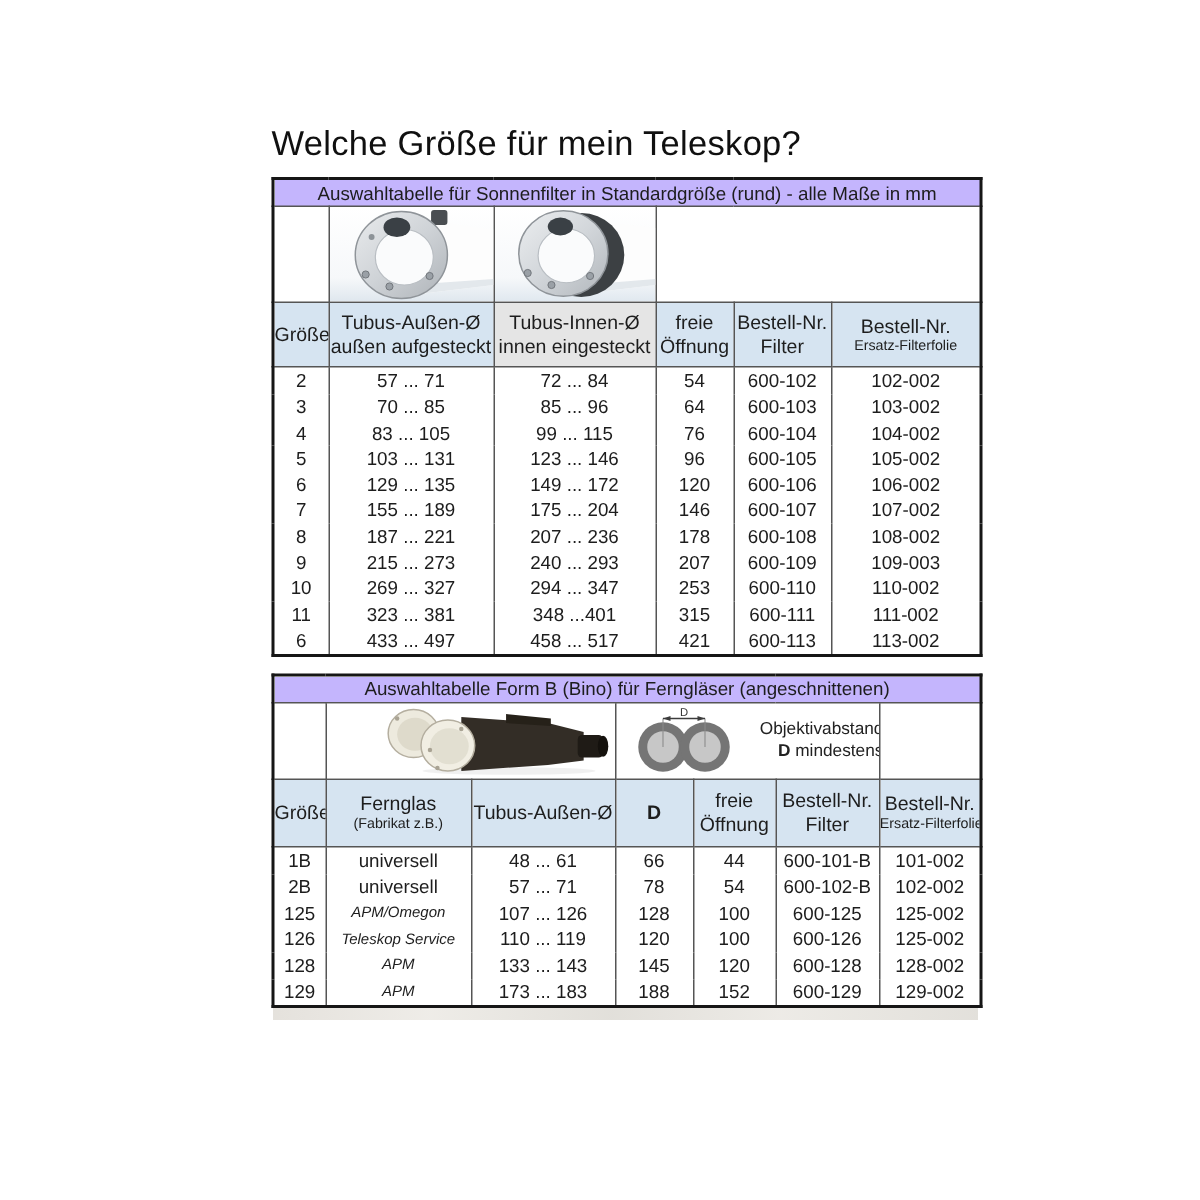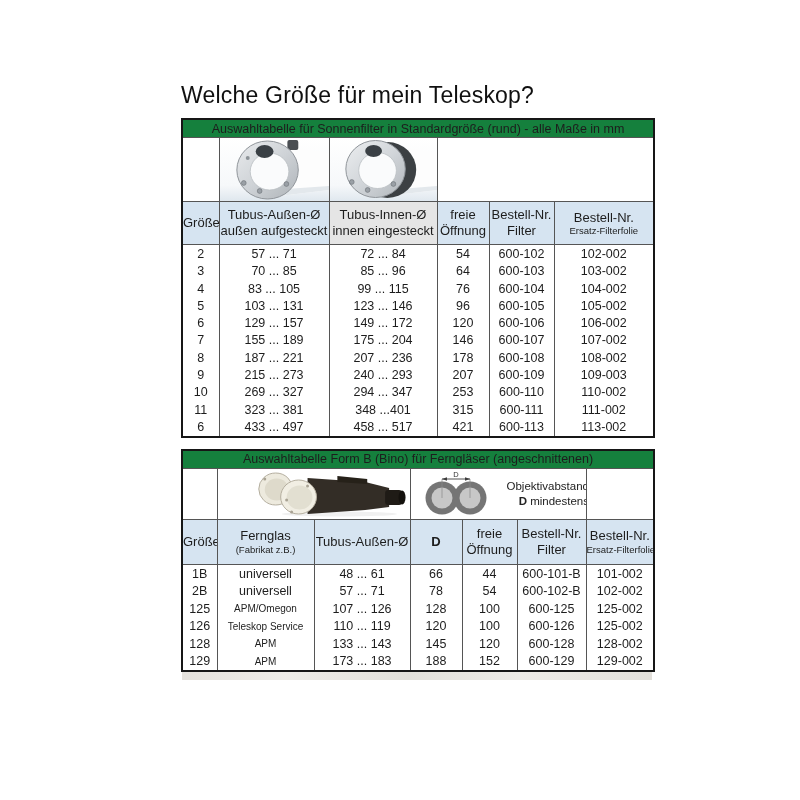--- a/index.html
+++ b/index.html
@@ -6,34 +6,34 @@
   body{
     width:800px;height:800px;background:#ffffff;overflow:hidden;position:relative;
     font-family:"Liberation Sans","DejaVu Sans",sans-serif;color:#1d1d1d;
   }
   .content{position:absolute;left:163px;top:82px;width:472px;padding-left:18px;}
   .page-title{font-size:23px;font-weight:400;color:#101010;margin:0 0 9px 0;letter-spacing:.2px;white-space:nowrap;}
 
   table{border-collapse:collapse;table-layout:fixed;width:472px;border:2px solid #161616;background:#fff;}
   td,th{border-left:1px solid #555;border-right:1px solid #555;text-align:center;vertical-align:middle;
         overflow:hidden;white-space:nowrap;padding:0;}
-  tr.title-row td{border-bottom:1px solid #555;height:20px;font-size:13px;background:#15803d;}
+  tr.title-row td{border-bottom:1px solid #555;height:20px;font-size:13px;background:#c4b5fd;}
   tr.image-row td{border-bottom:1px solid #555;background:#fff;}
   .t1 tr.image-row td{height:63px;}
   .t2 tr.image-row td{height:50px;}
   tr.header-row th{border-bottom:1px solid #555;font-weight:400;font-size:13px;line-height:1.22;padding:2px 0;}
   .t1 tr.header-row th{height:38px;}
   .t2 tr.header-row th{height:40px;}
   .t1 tbody td{height:17.3px;font-size:12.5px;}
   .t2 tbody td{height:17.5px;font-size:12.5px;}
   .h-l1,.h-l2{display:block;}
   .h-l2:empty{display:none;}
   th.sub-small .h-l2{font-size:9.5px;}
   th.bold-head .h-l1{font-weight:700;}
-  #t2-body tr:nth-child(n+3) td:nth-child(2){font-size:10px;}
+  #t2-body tr:nth-child(n+3) td:nth-child(2){font-size:10px;font-style:italic;}
 
   .photo{display:block;width:100%;height:100%;}
   .diagram-cell-inner{display:flex;align-items:center;height:100%;}
   .diagram-svg{flex:0 0 auto;margin-left:4px;height:46px;width:92px;}
   .diagram-caption{flex:1;text-align:right;padding-right:5px;font-size:11.5px;line-height:1.3;color:#222;}
   .gap{height:11px;}
   .shadow-band{height:8px;width:470px;margin:0 auto;
     background:linear-gradient(90deg,#dcd8d1 0%,#e9e6e0 22%,#d8d5ce 48%,#e7e4de 72%,#d9d6cf 100%);
     opacity:.75;}
 </style>
@@ -168,21 +168,21 @@
         <tr>
           <td>5</td>
           <td>103 ... 131</td>
           <td>123 ... 146</td>
           <td>96</td>
           <td>600-105</td>
           <td>105-002</td>
         </tr>
         <tr>
           <td>6</td>
-          <td>129 ... 157</td>
+          <td>129 ... 135</td>
           <td>149 ... 172</td>
           <td>120</td>
           <td>600-106</td>
           <td>106-002</td>
         </tr>
         <tr>
           <td>7</td>
           <td>155 ... 189</td>
           <td>175 ... 204</td>
           <td>146</td>

